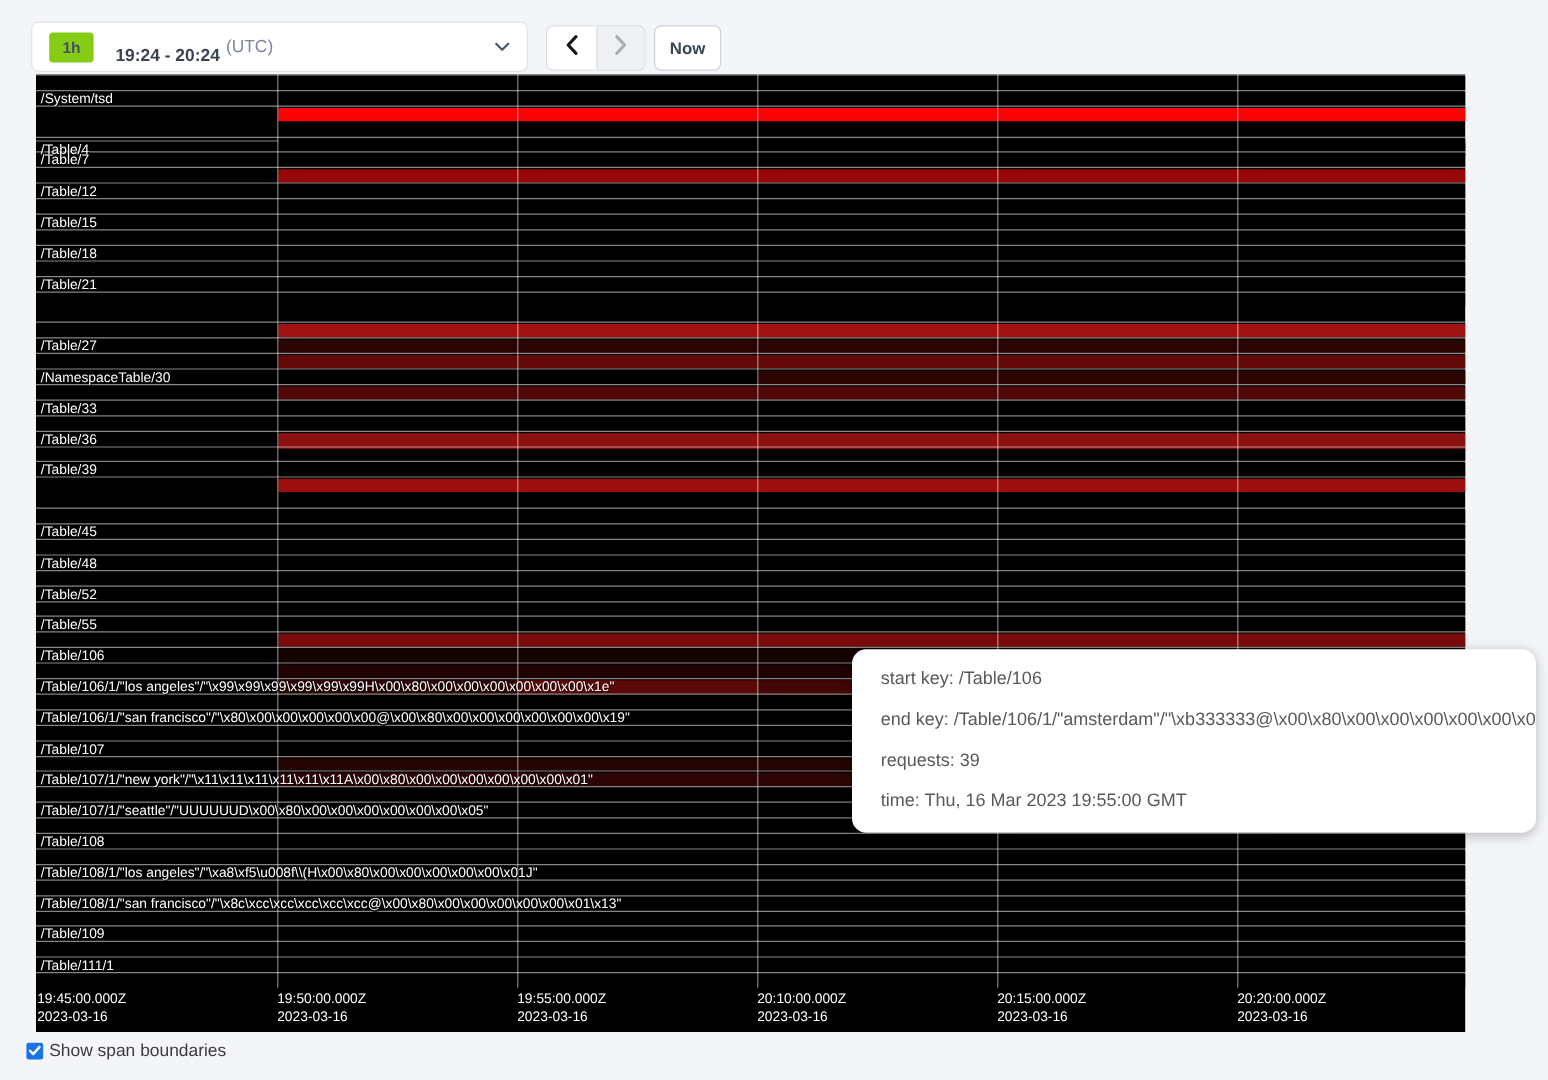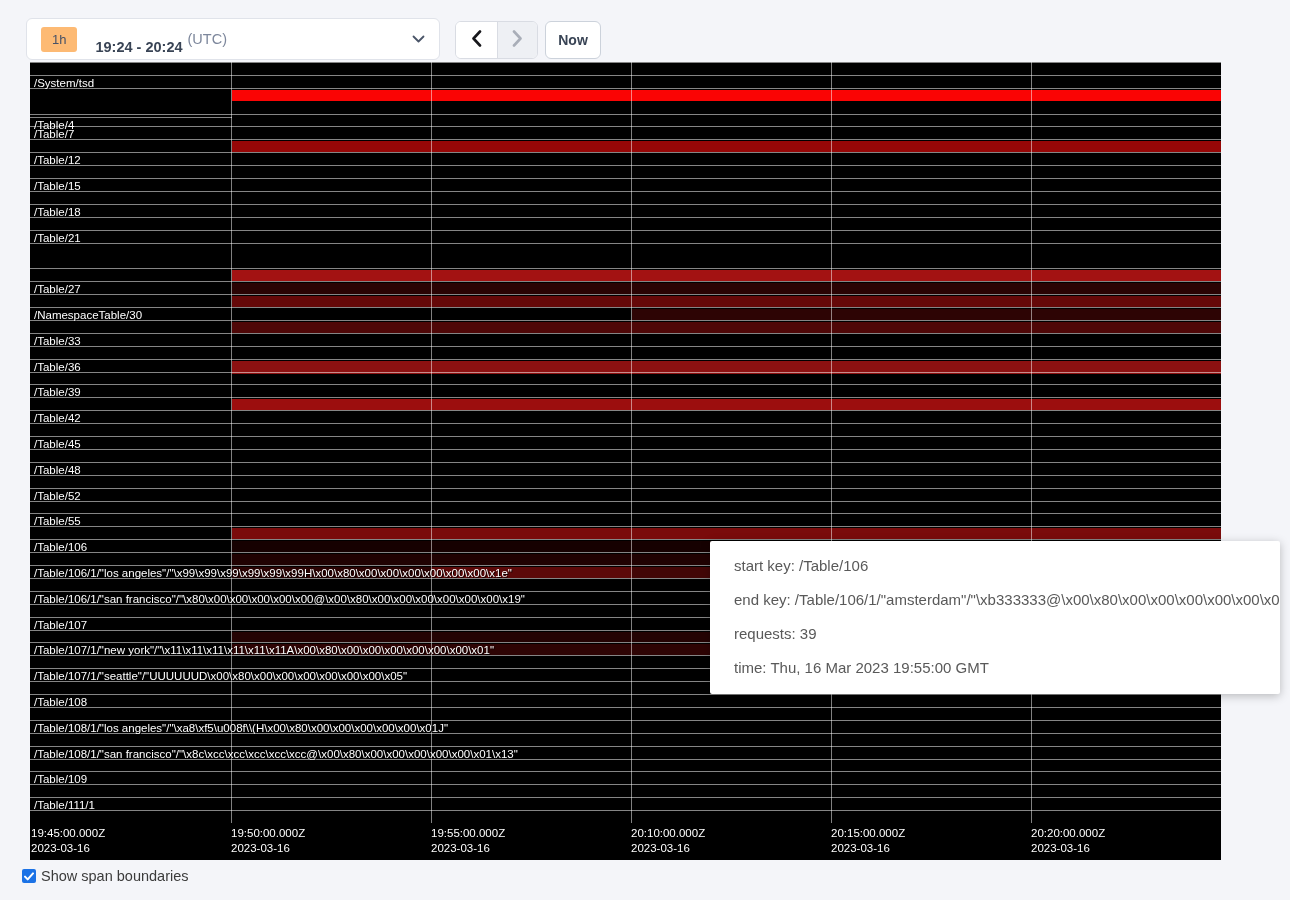--- a/index.html
+++ b/index.html
@@ -15,22 +15,22 @@
     position: absolute; left: 26px; top: 18px;
     width: 414px; height: 42px;
     background: #ffffff;
     border: 1px solid #e0e3ea;
     border-radius: 6px;
     display: flex; align-items: center;
     padding: 0 14px;
     cursor: pointer;
   }
   .range-badge {
-    background: #fdba74; color: #475166;
-    font-size: 13px; font-weight: normal;
+    background: #84cc16; color: #475166;
+    font-size: 13px; font-weight: bold;
     padding: 5px 11px; border-radius: 3px;
     margin-right: 18px;
   }
   .range-text { font-size: 14.5px; font-weight: bold; color: #394455; margin-top: 15px; }
   .range-suffix { font-size: 14.5px; font-weight: normal; color: #7d879c; margin-left: 5px; }
   .dd-chevron { margin-left: auto; display: flex; align-items: center; }
 
   .nav-group {
     position: absolute; left: 455px; top: 21px;
     height: 38px; width: 83px;
@@ -76,21 +76,21 @@
     background: rgba(255,255,255,0.5); z-index: 4;
   }
   .time-axis { position: absolute; left: 0; top: 761px; width: 1191px; height: 37px; }
   .tick { position: absolute; top: 3px; color: #ffffff; }
   .tick .t1, .tick .t2 { font-size: 11.5px; line-height: 15px; white-space: nowrap; }
 
   
   .tooltip {
     position: absolute; left: 710px; top: 541px;
     width: 570px; height: 153px;
-    background: #ffffff; border-radius: 2px;
+    background: #ffffff; border-radius: 12px;
     box-shadow: 0 2px 10px rgba(0,0,0,0.25);
     padding: 8px 24px;
     color: #595959; font-size: 15px; line-height: 34px;
     z-index: 20;
     white-space: nowrap; overflow: hidden;
   }
 
   
   .footer-row {
     position: absolute; left: 22px; top: 868px;
@@ -225,24 +225,20 @@
       <div class="span-row" style="top: 309.559px; height: 12.8983px;">
         <div class="band" style="background: rgb(0, 0, 0);"></div>
       </div>
       <div class="span-row" style="top: 322.458px; height: 12.8983px;">
         <div class="band" style="background: rgb(0, 0, 0);"></div>
         <div class="row-label">/Table/39</div>
       </div>
       <div class="span-row" style="top: 335.356px; height: 12.8983px;">
         <div class="band" style="background: rgb(156, 14, 14);"></div>
       </div>
-      <div class="span-row" style="top: 348.254px; height: 12.8983px;">
-        <div class="band" style="background: rgb(0, 0, 0);"></div>
-        <div class="row-label">/Table/42</div>
-      </div>
       <div class="span-row" style="top: 361.153px; height: 12.8983px;">
         <div class="band" style="background: rgb(0, 0, 0);"></div>
       </div>
       <div class="span-row" style="top: 374.051px; height: 12.8983px;">
         <div class="band" style="background: rgb(0, 0, 0);"></div>
         <div class="row-label">/Table/45</div>
       </div>
       <div class="span-row" style="top: 386.949px; height: 12.8983px;">
         <div class="band" style="background: rgb(0, 0, 0);"></div>
       </div>

